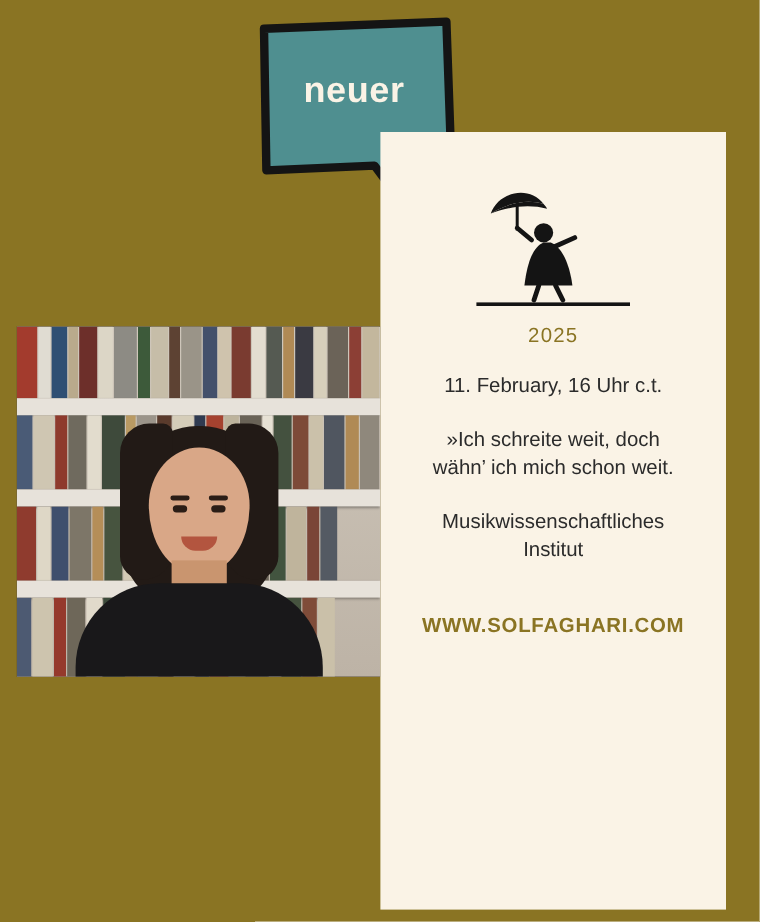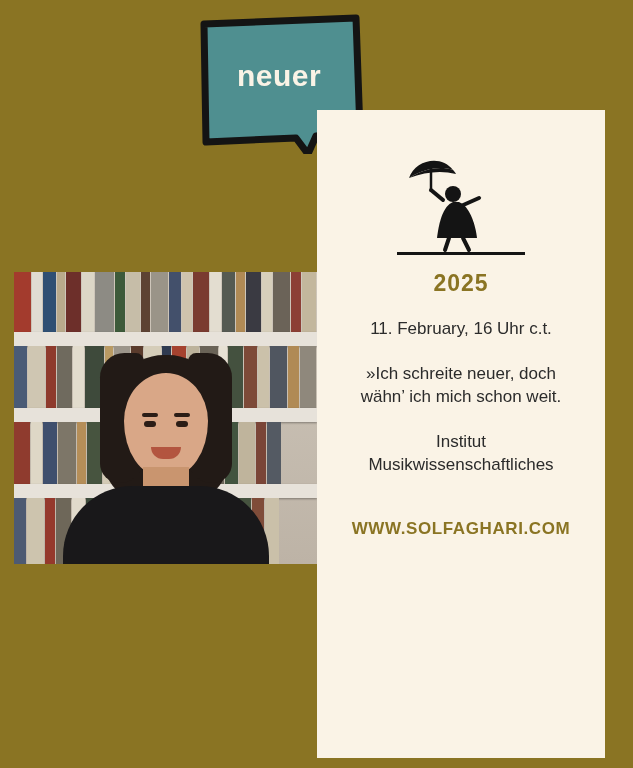--- a/index.html
+++ b/index.html
@@ -25,21 +25,21 @@
     height: 648px;
     background: #faf3e6;
     display: flex;
     flex-direction: column;
     align-items: center;
   }
 
   
   #badge-bubble {
     position: absolute;
-    left: 196px;
+    left: 212px;
     top: 14px;
     width: 172px;
     height: 140px;
   }
   #badge-bubble svg { display: block; }
   #badge-text {
     position: absolute;
     left: 0; top: 0;
     width: 166px;
     height: 124px;
@@ -184,22 +184,22 @@
     width: 160px;
     height: 118px;
     position: relative;
   }
   #logo-block svg { display: block; }
 
   
   #year {
     margin-top: 8px;
     color: #8a7423;
-    font-size: 23px;
-    font-weight: bold;
+    font-size: 17px;
+    font-weight: normal;
     letter-spacing: 1px;
   }
   #book-presentation {
     margin-top: 22px;
     color: #8a7423;
     font-size: 22px;
     font-weight: bold;
   }
   #date-line {
     margin-top: 22px;
@@ -380,25 +380,25 @@
         <rect x="16" y="108" width="128" height="3" fill="#141414"></rect>
       </svg>
     </div>
 
     <div id="year">2025</div>
 
 
     <div id="date-line">11. February, 16 Uhr c.t.</div>
 
     <div id="book-title">
-      <div>»Ich schreite neuer, doch</div>
+      <div>»Ich schreite weit, doch</div>
       <div>wähn’ ich mich schon weit.</div>
     </div>
 
     <div id="institute">
+      <div>Musikwissenschaftliches</div>
       <div>Institut</div>
-      <div>Musikwissenschaftliches</div>
     </div>
 
     <div id="website">WWW.SOLFAGHARI.COM</div>
 
   </div>
 </div>
 
 </body></html>

